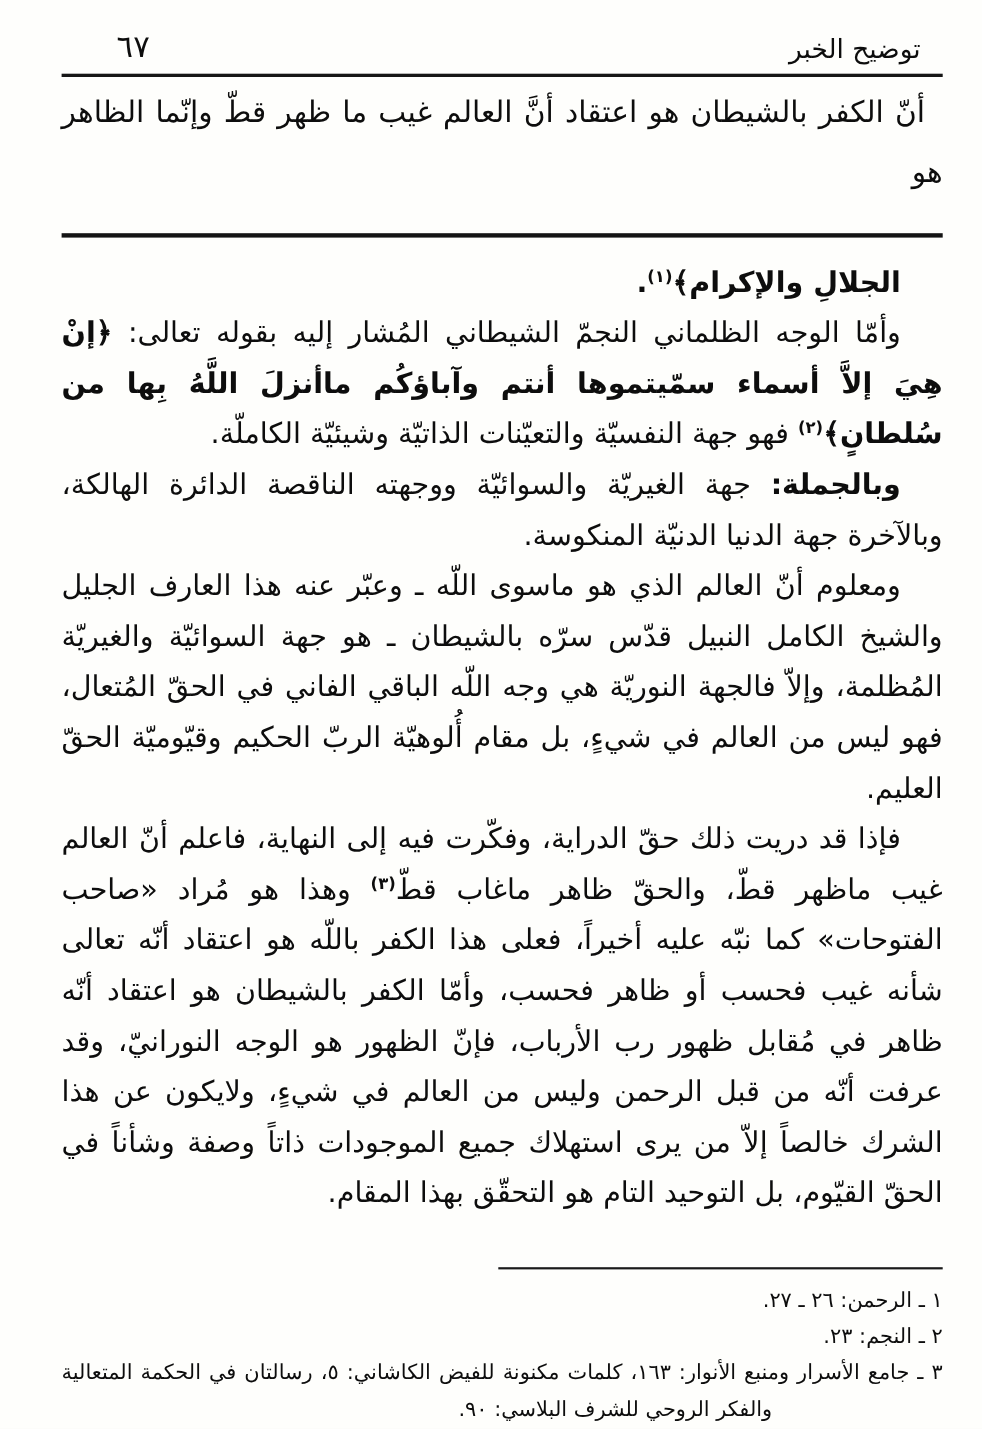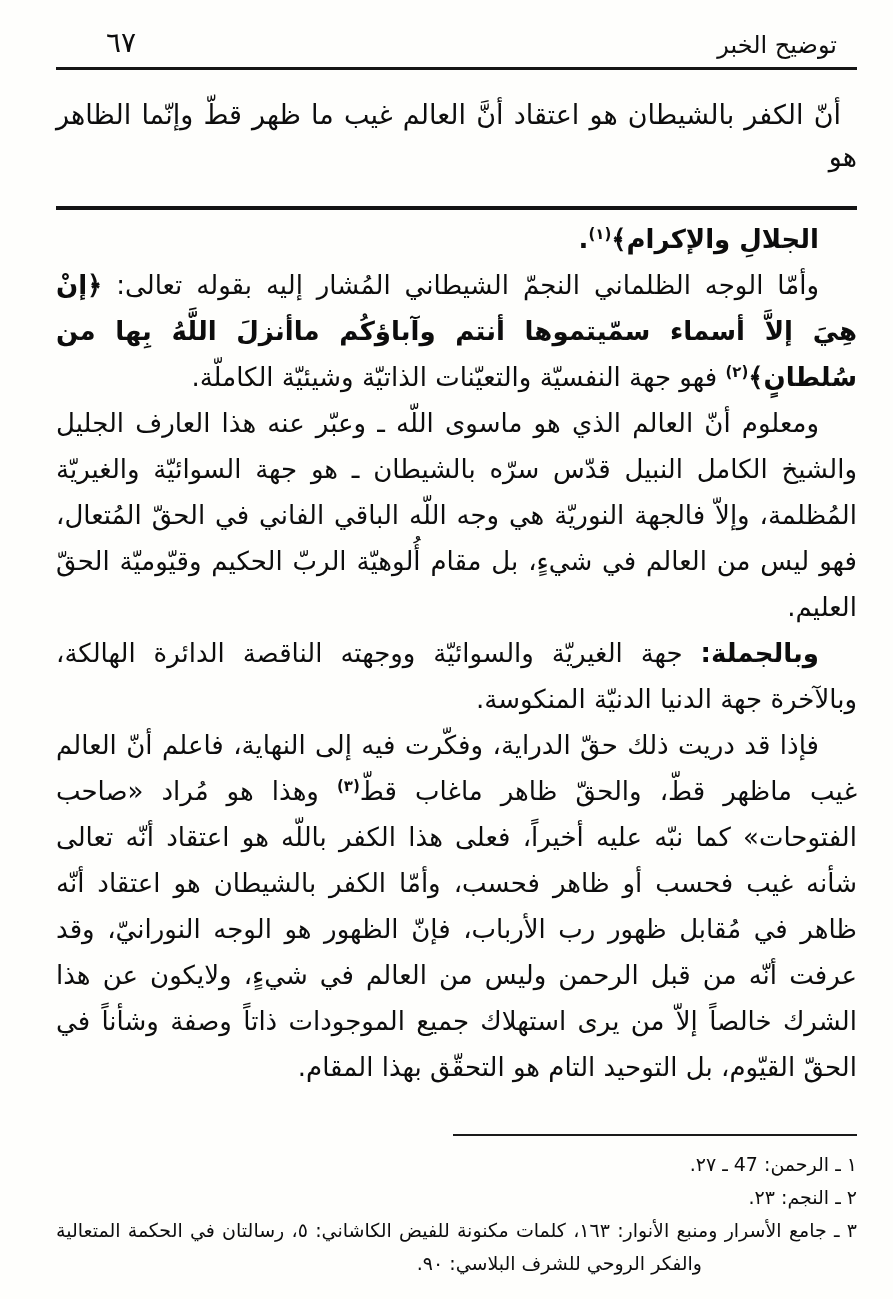--- a/index.html
+++ b/index.html
@@ -33,33 +33,33 @@
   .pagenum {
     font-size: 28px;
     padding-left: 30px;
   }
   .header-rule {
     border: 0;
     border-top: 3px solid #161616;
     margin: 2px 0 0 0;
   }
   .intro {
-    margin: 24px 0 0 0;
+    margin: 6px 0 0 0;
     font-size: 27px;
-    line-height: 42px;
+    line-height: 54px;
     text-align: justify;
     text-indent: 16px;
   }
   .section-rule {
     border: 0;
     border-top: 4px solid #141414;
     margin: 28px 0 0 0;
   }
   .body {
-    margin-top: 6px;
+    margin-top: 18px;
     font-size: 26px;
     line-height: 46px;
     text-align: justify;
   }
   .para {
     margin: 0;
     text-indent: 38px;
   }
   .bold {
     font-weight: bold;
@@ -105,29 +105,29 @@
   <p class="intro">أنّ الكفر بالشيطان هو اعتقاد أنَّ العالم غيب ما ظهر قطّ وإنّما الظاهر هو</p>
 
   <div class="section-rule"></div>
 
   <div class="body">
 
     <p class="para"><span class="bold">الجلالِ والإكرام﴾</span><sup class="fn">(١)</sup><span class="bold">.</span></p>
 
     <p class="para"><span>وأمّا الوجه الظلماني النجمّ الشيطاني المُشار إليه بقوله تعالى: </span><span class="bold">﴿إنْ هِيَ إلاَّ أسماء سمّيتموها أنتم وآباؤكُم ماأنزلَ اللَّهُ بِها من سُلطانٍ﴾</span><sup class="fn">(٢)</sup><span> فهو جهة النفسيّة والتعيّنات الذاتيّة وشيئيّة الكاملّة.</span></p>
 
+    <p class="para"><span class="bold">وبالجملة:</span><span> جهة الغيريّة والسوائيّة ووجهته الناقصة الدائرة الهالكة، وبالآخرة جهة الدنيا الدنيّة المنكوسة.</span></p>
+
     <p class="para"><span>ومعلوم أنّ العالم الذي هو ماسوى اللّه ـ وعبّر عنه هذا العارف الجليل والشيخ الكامل النبيل قدّس سرّه بالشيطان ـ هو جهة السوائيّة والغيريّة المُظلمة، وإلاّ فالجهة النوريّة هي وجه اللّه الباقي الفاني في الحقّ المُتعال، فهو ليس من العالم في شيءٍ، بل مقام أُلوهيّة الربّ الحكيم وقيّوميّة الحقّ العليم.</span></p>
-
-    <p class="para"><span class="bold">وبالجملة:</span><span> جهة الغيريّة والسوائيّة ووجهته الناقصة الدائرة الهالكة، وبالآخرة جهة الدنيا الدنيّة المنكوسة.</span></p>
 
     <p class="para"><span>فإذا قد دريت ذلك حقّ الدراية، وفكّرت فيه إلى النهاية، فاعلم أنّ العالم غيب ماظهر قطّ، والحقّ ظاهر ماغاب قطّ</span><sup class="fn">(٣)</sup><span> وهذا هو مُراد «صاحب الفتوحات» كما نبّه عليه أخيراً، فعلى هذا الكفر باللّه هو اعتقاد أنّه تعالى شأنه غيب فحسب أو ظاهر فحسب، وأمّا الكفر بالشيطان هو اعتقاد أنّه ظاهر في مُقابل ظهور رب الأرباب، فإنّ الظهور هو الوجه النورانيّ، وقد عرفت أنّه من قبل الرحمن وليس من العالم في شيءٍ، ولايكون عن هذا الشرك خالصاً إلاّ من يرى استهلاك جميع الموجودات ذاتاً وصفة وشأناً في الحقّ القيّوم، بل التوحيد التام هو التحقّق بهذا المقام.</span></p>
 
   </div>
 
   <div class="footnote-rule"></div>
 
   <div class="footnotes">
-    <p class="footnote">١ ـ الرحمن: 47 ـ ٢٧.</p>
+    <p class="footnote">١ ـ الرحمن: ٢٦ ـ ٢٧.</p>
     <p class="footnote">٢ ـ النجم: ٢٣.</p>
     <p class="footnote hang">٣ ـ جامع الأسرار ومنبع الأنوار: ١٦٣، كلمات مكنونة للفيض الكاشاني: ٥، رسالتان في الحكمة المتعالية والفكر الروحي للشرف البلاسي: ٩٠.</p>
   </div>
 
 </div>
 
 </body></html>

